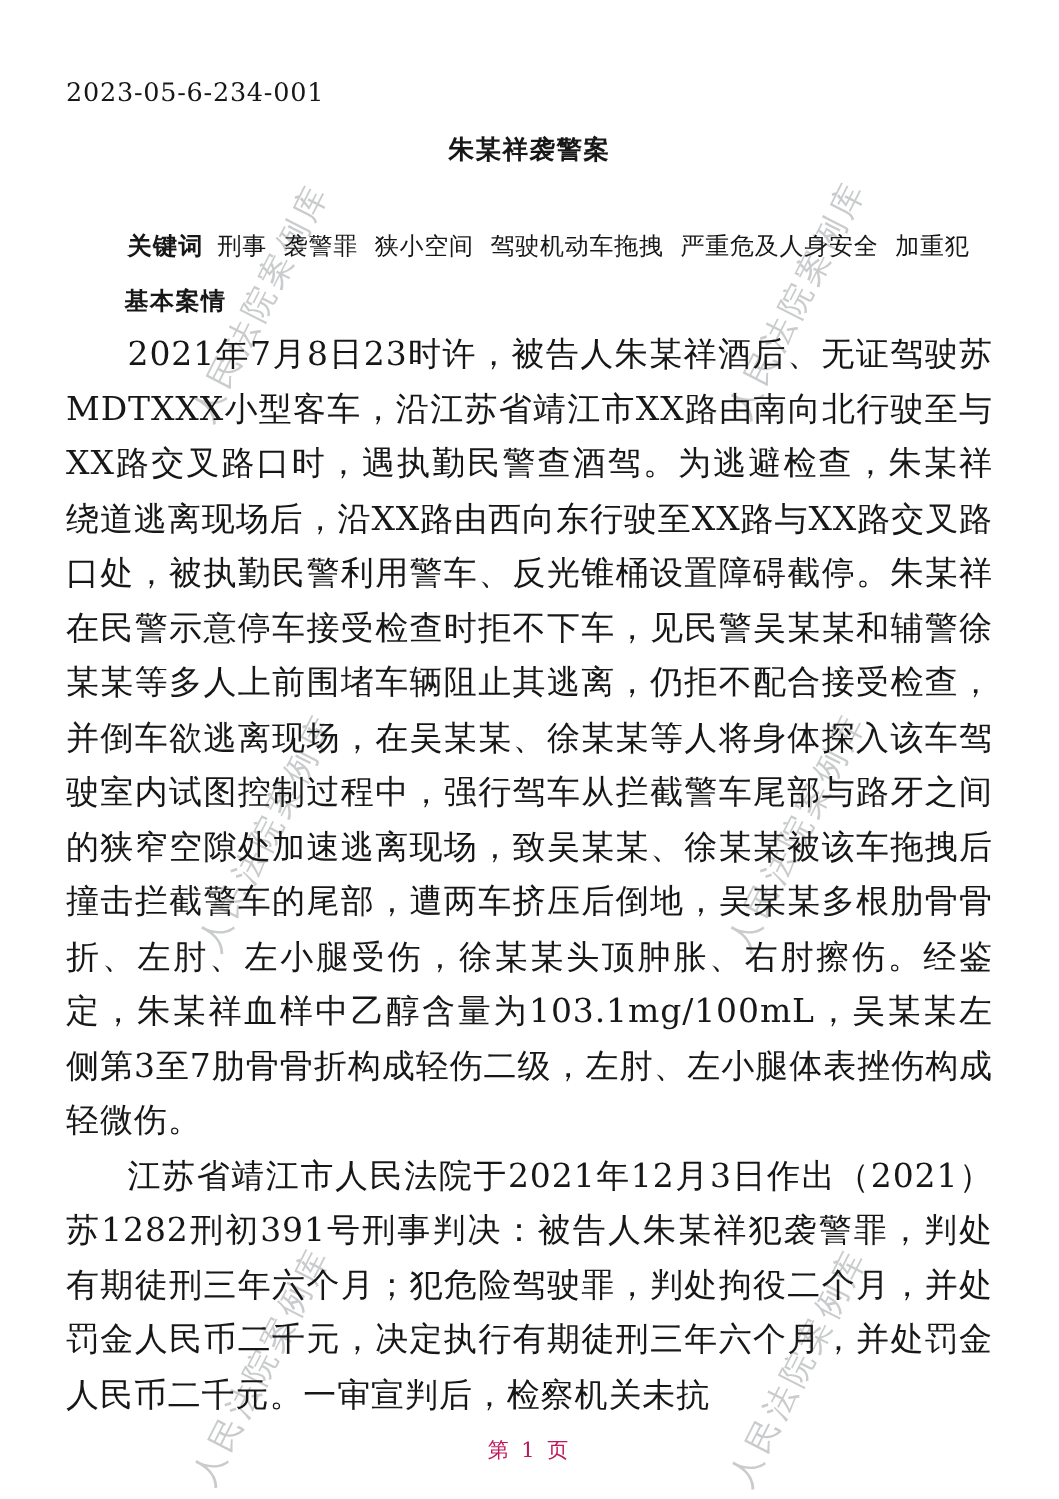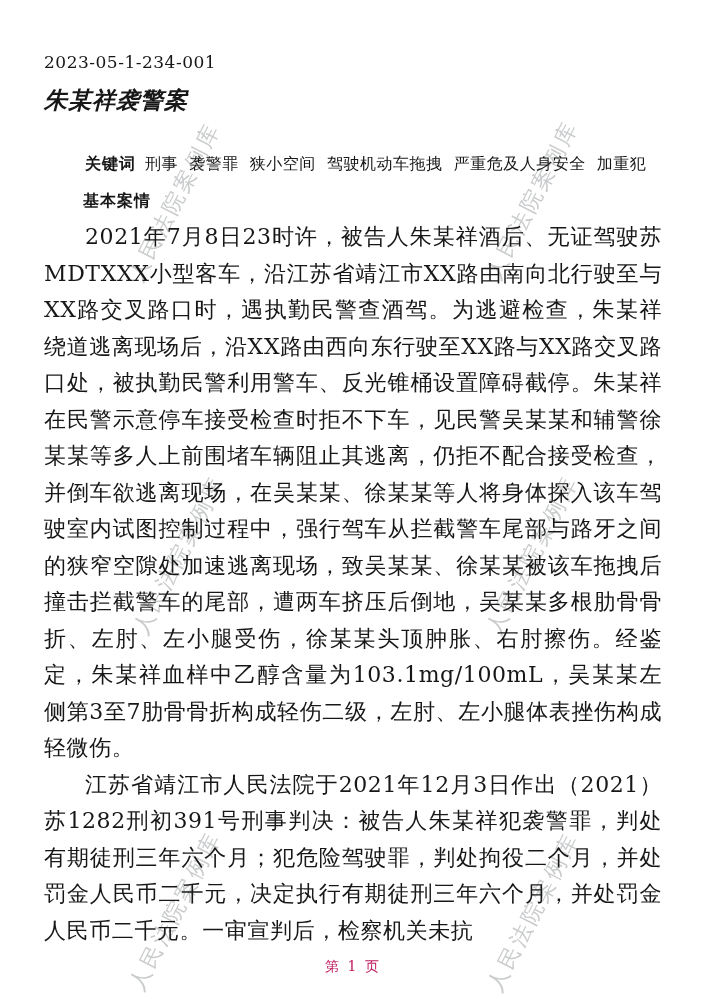--- a/index.html
+++ b/index.html
@@ -44,27 +44,26 @@
     z-index: 1;
   }
   .doc-number {
     font-size: 17px;
     letter-spacing: 0.5px;
     line-height: 20px;
     margin: 0;
   }
   .title {
     margin: 14px 0 0 0;
-    text-align: left;
-    font-size: 23px;
+    text-align: center;
+    font-size: 17px;
     font-weight: bold;
     line-height: 28px;
     font-family: "DejaVu Sans", "Liberation Sans", sans-serif;
     letter-spacing: 1px;
-    font-style: italic;
   }
   .subtitle {
     width: 612px;
     margin: 14px auto 0 auto;
     text-align: center;
     font-size: 19px;
     line-height: 38px;
     letter-spacing: 0.5px;
   }
   .keywords {
@@ -123,21 +122,21 @@
   <div class="wm-layer">
     <div class="watermark" style="left:84px;  top:184px;">人民法院案例库</div>
     <div class="watermark" style="left:442px; top:182px;">人民法院案例库</div>
     <div class="watermark" style="left:89px;  top:537px;">人民法院案例库</div>
     <div class="watermark" style="left:442px; top:537px;">人民法院案例库</div>
     <div class="watermark" style="left:85px;  top:893px;">人民法院案例库</div>
     <div class="watermark" style="left:443px; top:894px;">人民法院案例库</div>
   </div>
 
   <div class="content">
-    <p class="doc-number">2023-05-1-234-001</p>
+    <p class="doc-number">2023-05-6-234-001</p>
 
     <h1 class="title">朱某祥袭警案</h1>
 
 
     <p class="keywords">
       <span class="kw-label">关键词</span><span class="kw-items">刑事  袭警罪  狭小空间  驾驶机动车拖拽  严重危及人身安全  加重犯</span>
     </p>
 
     <h2 class="section-heading">基本案情</h2>
 

